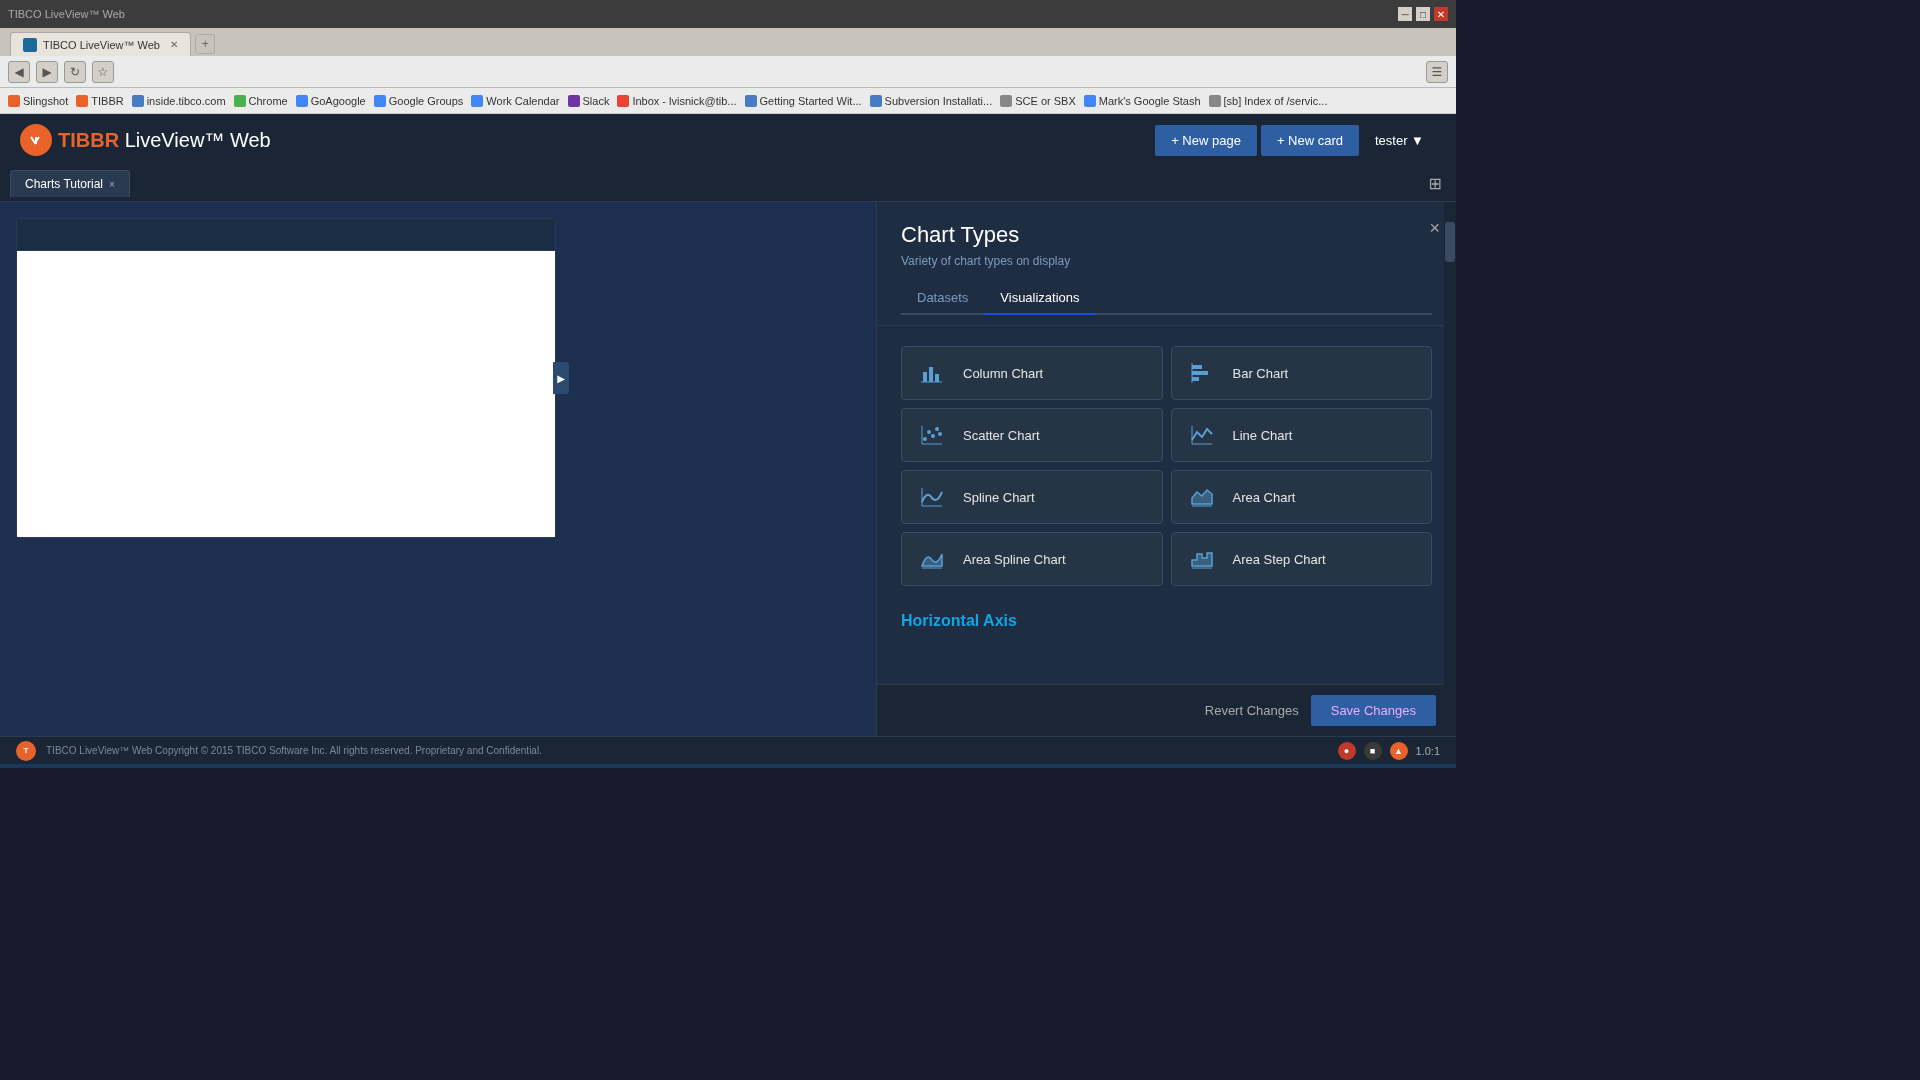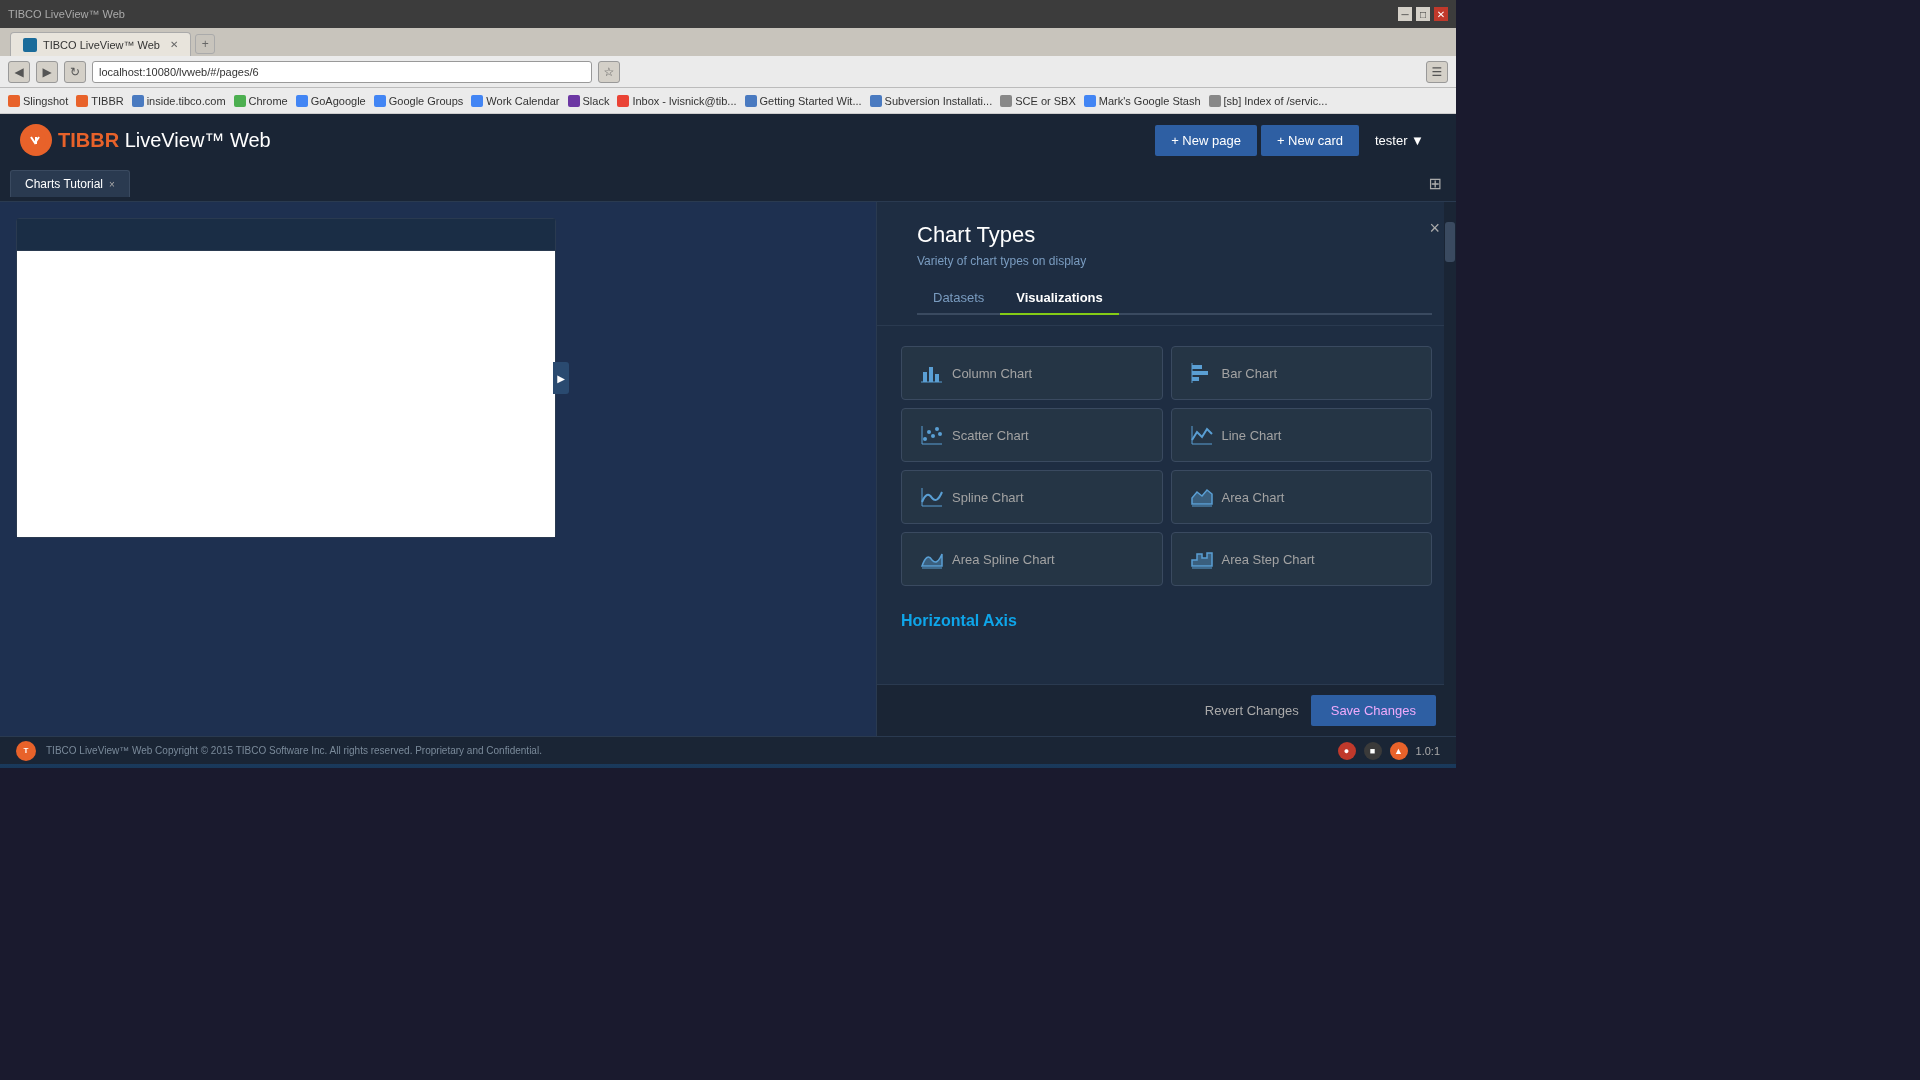--- a/index.html
+++ b/index.html
@@ -333,21 +333,21 @@
       background: #1e2d42;
       width: 580px;
       flex-shrink: 0;
       display: flex;
       flex-direction: column;
       border-left: 1px solid #2a3a50;
       position: relative;
     }
 
     .config-panel-header {
-      padding: 20px 24px 10px 40px;
+      padding: 20px 24px 10px 24px;
       border-bottom: 1px solid #2a3a50;
       flex-shrink: 0;
     }
 
     .config-title {
       color: white;
       font-size: 22px;
       font-weight: 300;
       margin-bottom: 6px;
     }
@@ -379,22 +379,21 @@
       padding: 8px 16px;
       font-size: 13px;
       color: #7a9cc0;
       cursor: pointer;
       border-bottom: 2px solid transparent;
       margin-bottom: -2px;
     }
 
     .config-tab.active {
       color: white;
-      border-bottom: 2px solid #84cc16;
-      font-weight: bold;
+      border-bottom: 2px solid #1d4ed8;
     }
 
     
     .config-body {
       flex: 1;
       overflow-y: auto;
       padding: 20px 24px;
     }
 
     .config-body::-webkit-scrollbar {
@@ -415,23 +414,23 @@
       margin-bottom: 20px;
     }
 
     .chart-type-btn {
       background: #253545;
       border: 1px solid #3a4a60;
       border-radius: 4px;
       padding: 12px 16px;
       display: flex;
       align-items: center;
-      gap: 6px;
-      cursor: pointer;
-      color: #a3a3a3;
+      gap: 17px;
+      cursor: pointer;
+      color: #e5e5e5;
       font-size: 13px;
       transition: background 0.15s;
     }
 
     .chart-icon {
       width: 28px;
       height: 28px;
       flex-shrink: 0;
       display: flex;
       align-items: center;
@@ -649,21 +648,20 @@
       <span>TIBCO LiveView™ Web</span>
       <span class="close-tab">✕</span>
     </div>
     <div class="tab-new">+</div>
   </div>
 
   <div class="address-bar">
     <button class="nav-btn">◀</button>
     <button class="nav-btn">▶</button>
     <button class="nav-btn">↻</button>
-    <input class="address-input" type="text" value="localhost:10080/lvweb/#/pages/6" style="">
     <button class="nav-btn">☆</button>
     <button class="nav-btn" style="margin-left:auto;">☰</button>
   </div>
 
   <div class="bookmarks-bar">
     <span class="bookmark-item">
       <span class="bookmark-icon" style="background:#e8622a;"></span>
       <span>Slingshot</span>
     </span>
     <span class="bookmark-item">

